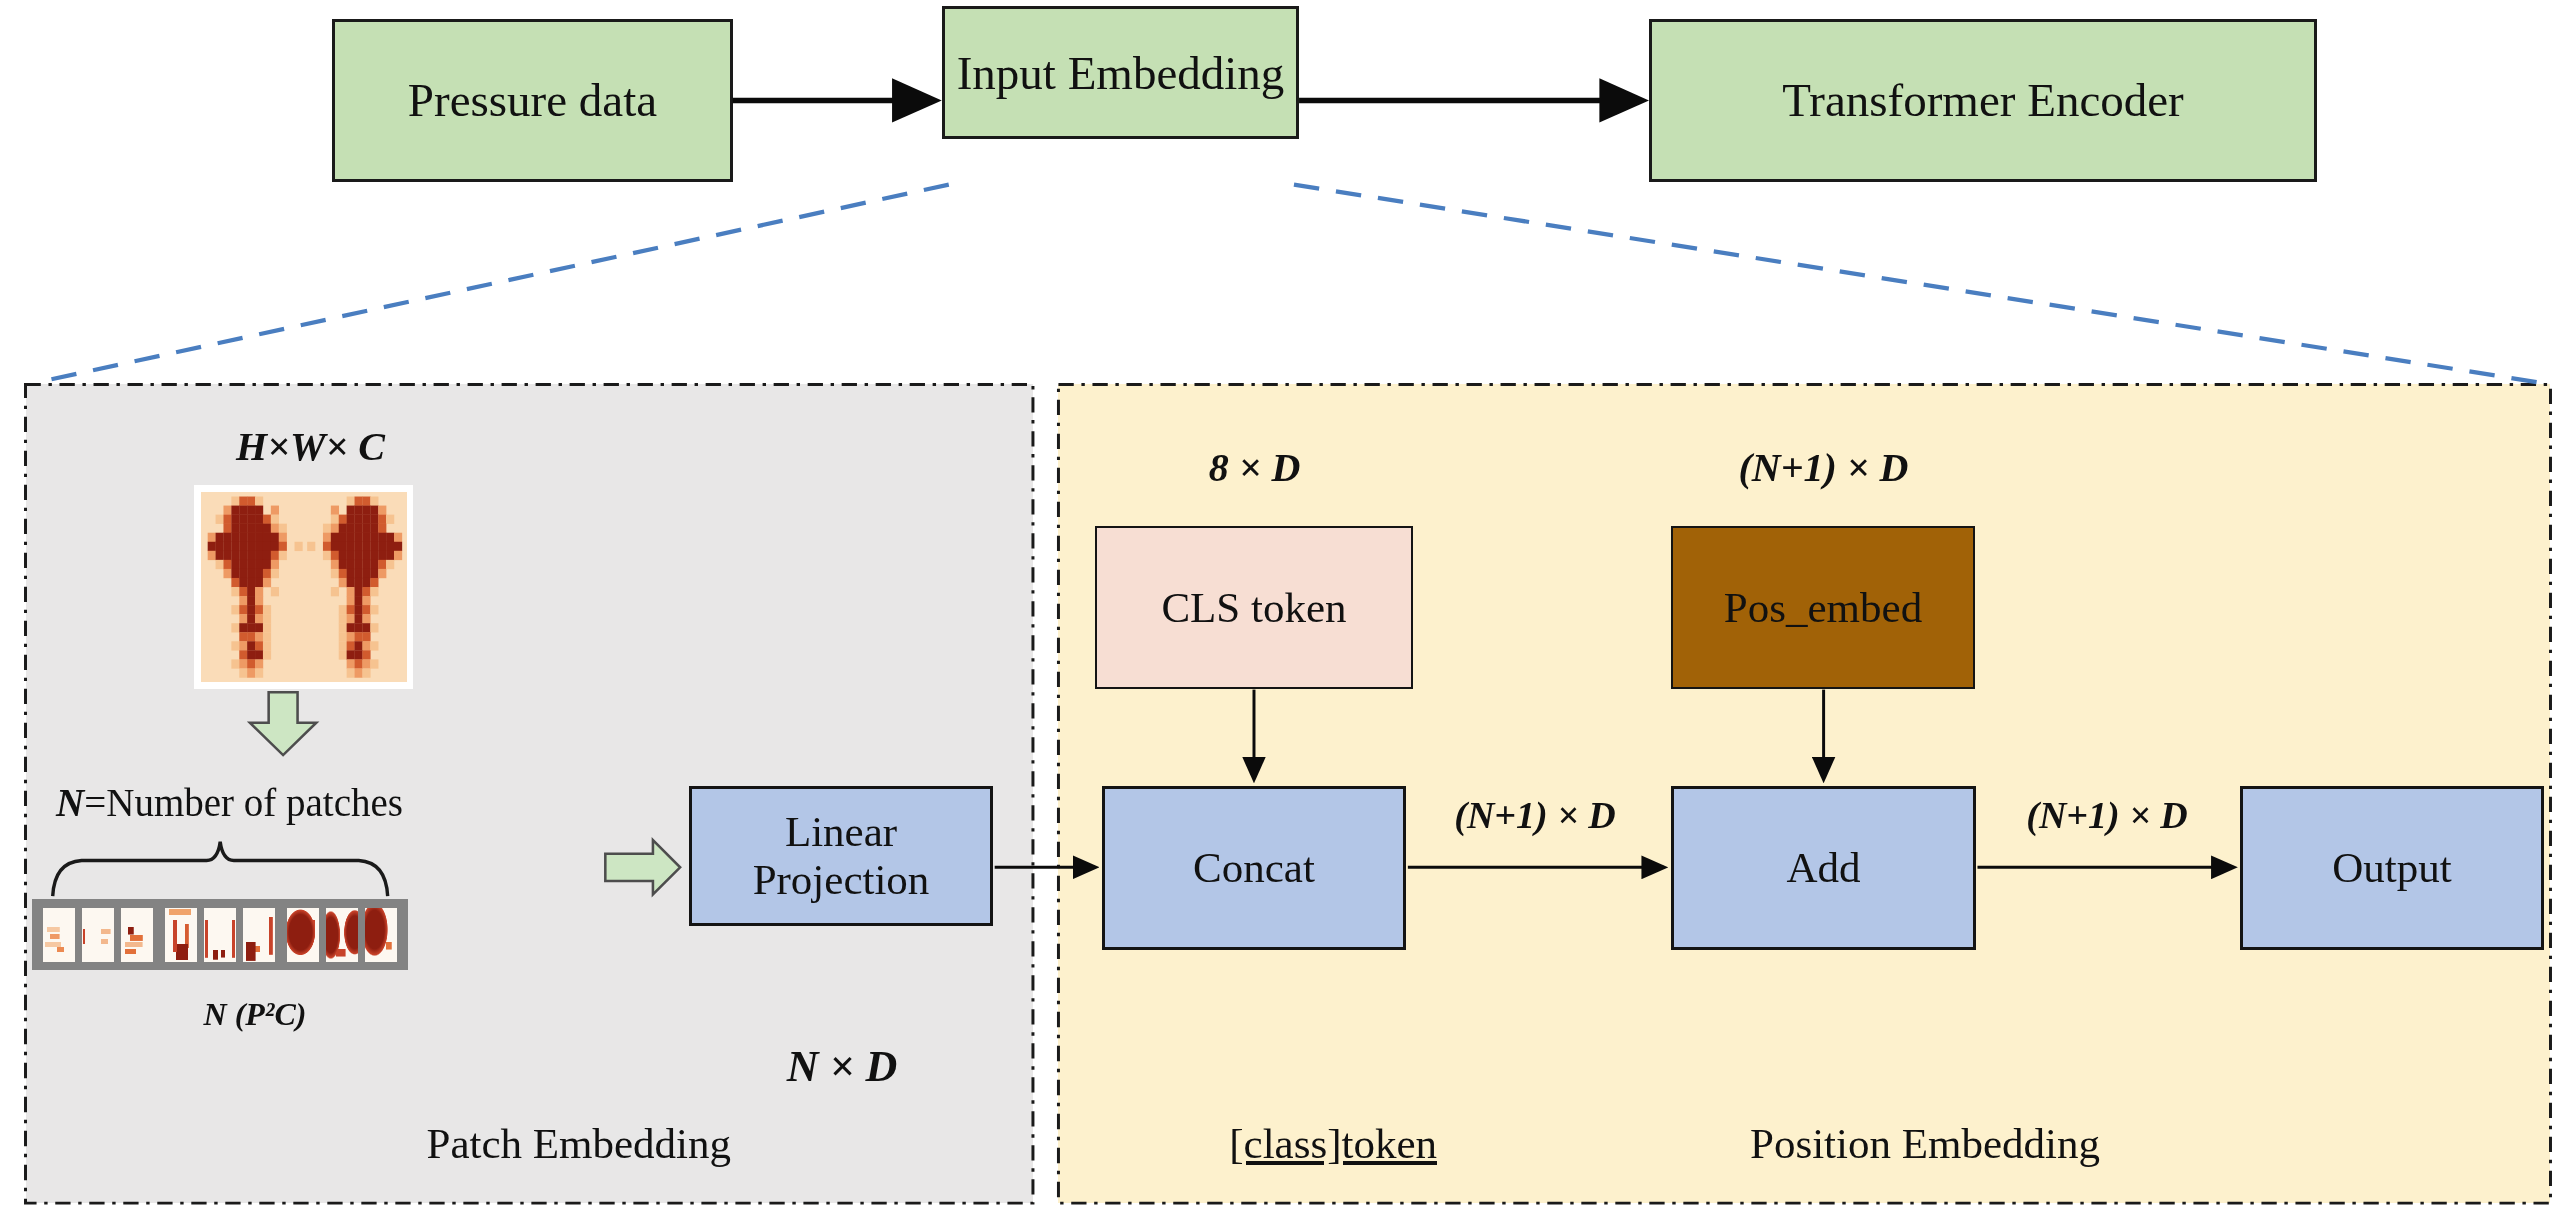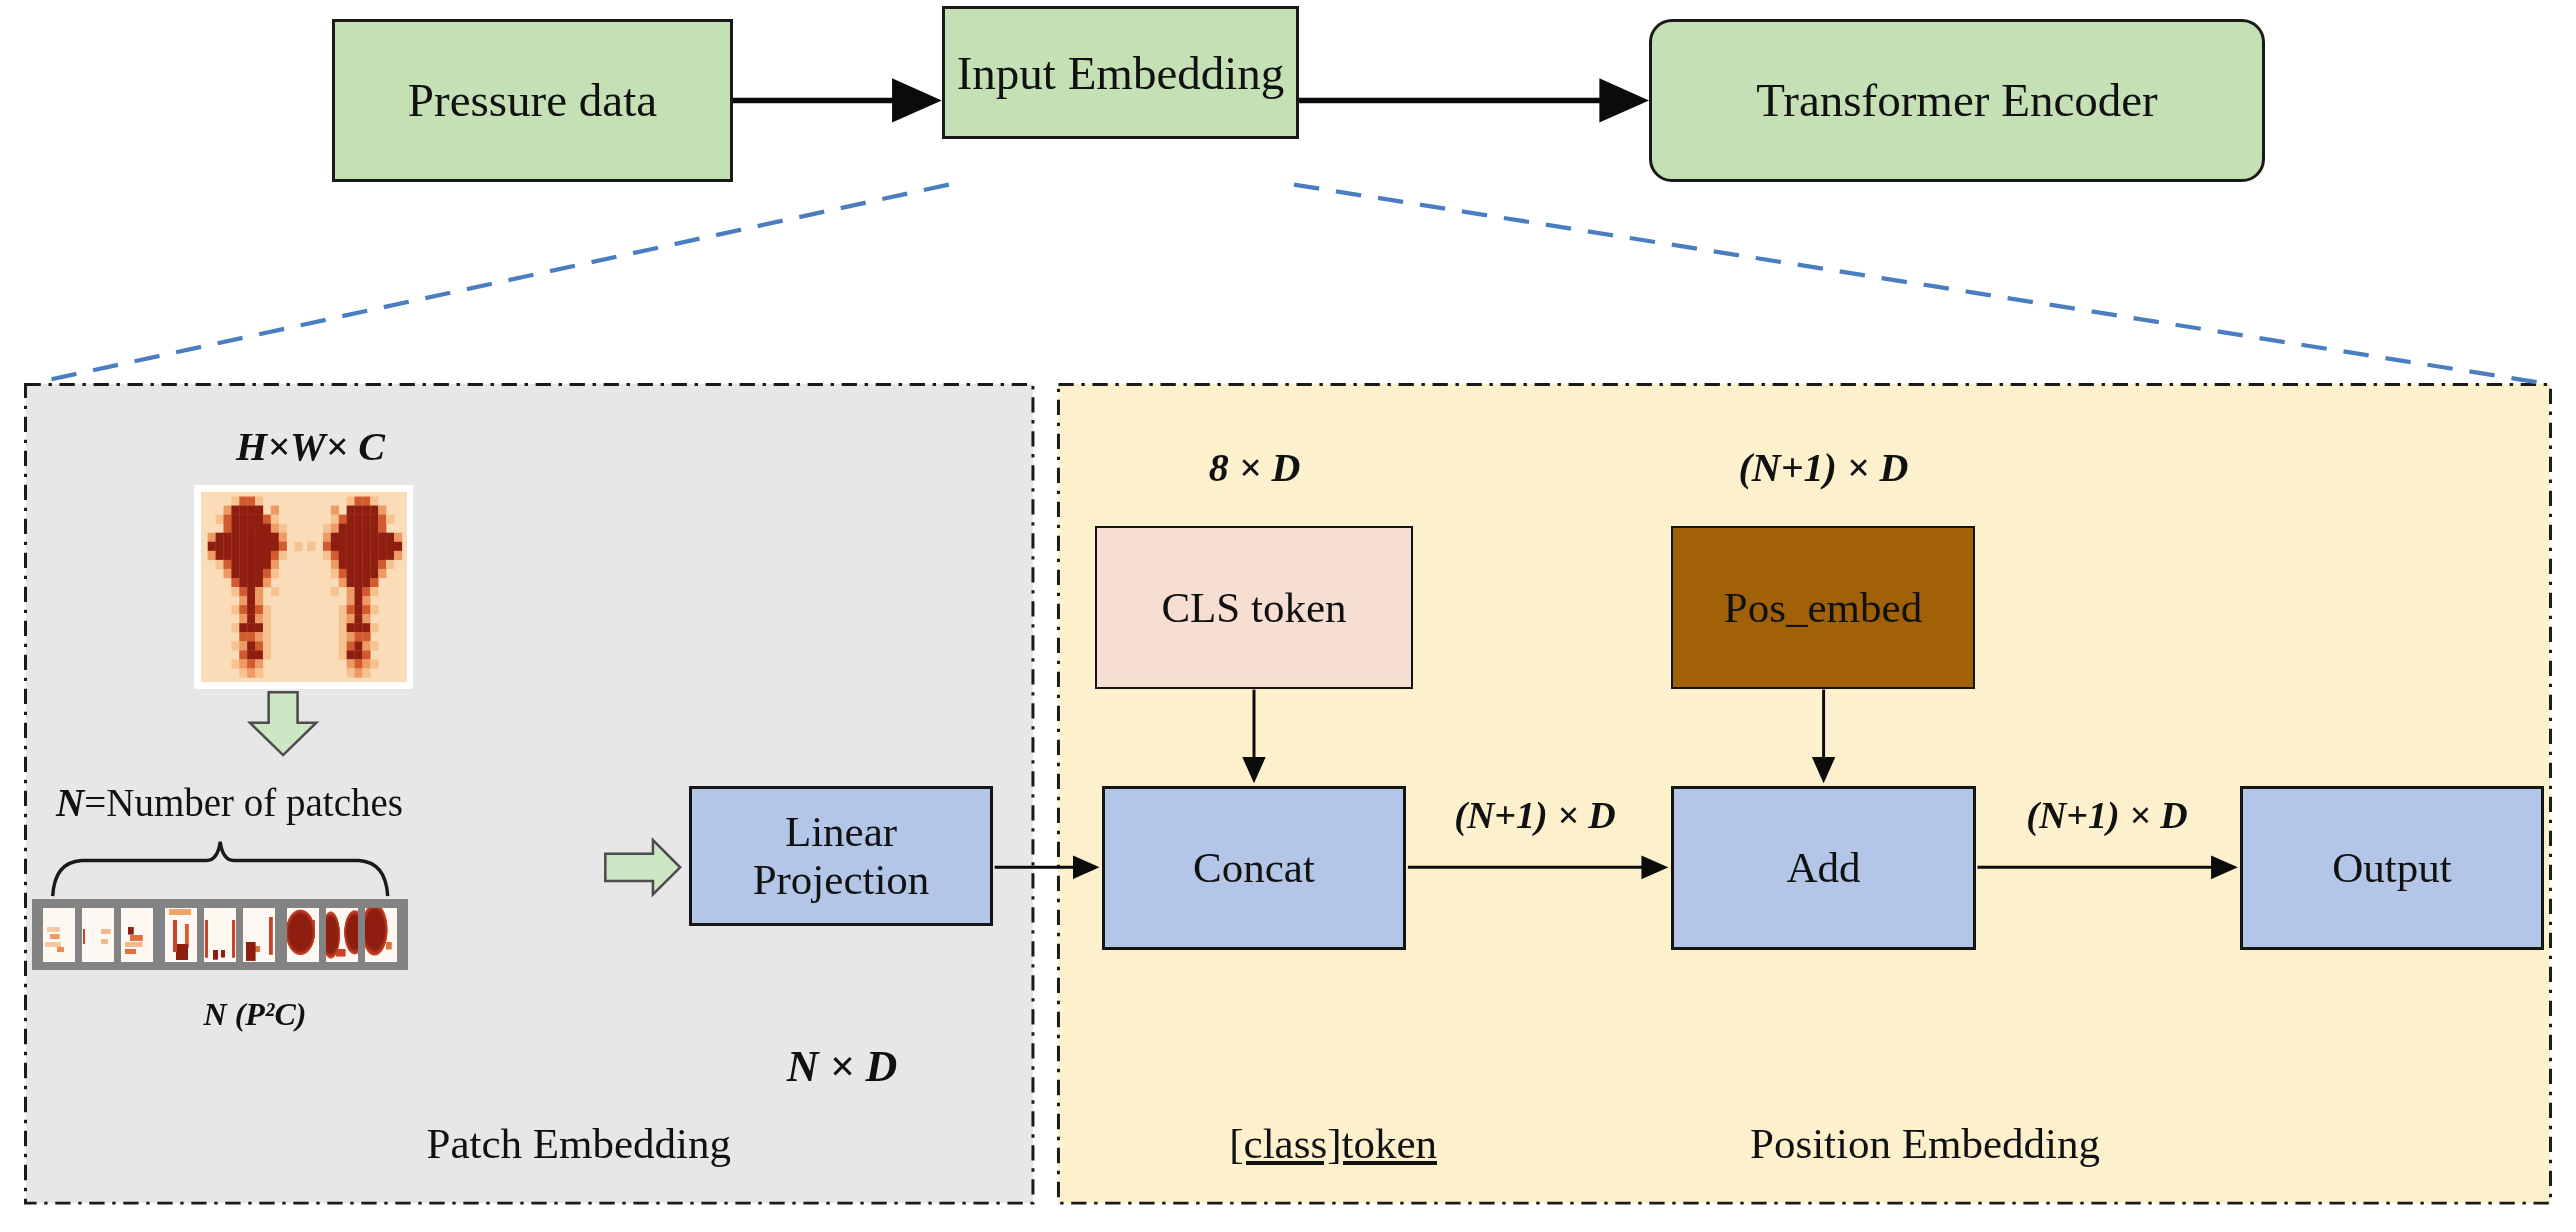--- a/index.html
+++ b/index.html
@@ -62,21 +62,21 @@
 
 <div class="abs panel-gray" style="left:25.5px;top:384px;width:1007px;height:819px;"></div>
 <div class="abs panel-yellow" style="left:1058px;top:384px;width:1492px;height:819px;"></div>
 
 <div class="node topnode" style="left:332px;top:18.7px;width:401px;height:163px;">
   <span>Pressure data</span>
 </div>
 <div class="node topnode" style="left:942px;top:6px;width:357px;height:133px;">
   <span>Input Embedding</span>
 </div>
-<div class="node topnode" style="left:1649px;top:18.7px;width:616px;height:163px;border-radius:23px;">
+<div class="node topnode" style="left:1649px;top:18.7px;width:668px;height:163px;">
   <span>Transformer Encoder</span>
 </div>
 
 <div class="dim" style="left:153px;top:423px;width:315px;">H×W× C</div>
 
 <div class="heatframe" style="left:194px;top:485px;width:219px;height:204px;">
   <svg id="heatmap-svg" width="206" height="190" style="background:#fadcb8;display:block;" viewBox="0 0 242 224">
       <rect x="35.37" y="5.33" width="9.61" height="10.97" fill="#f6c390"></rect>
       <rect x="44.68" y="5.33" width="9.61" height="10.97" fill="#d15b2e"></rect>
       <rect x="53.98" y="5.33" width="9.61" height="10.97" fill="#d15b2e"></rect>

